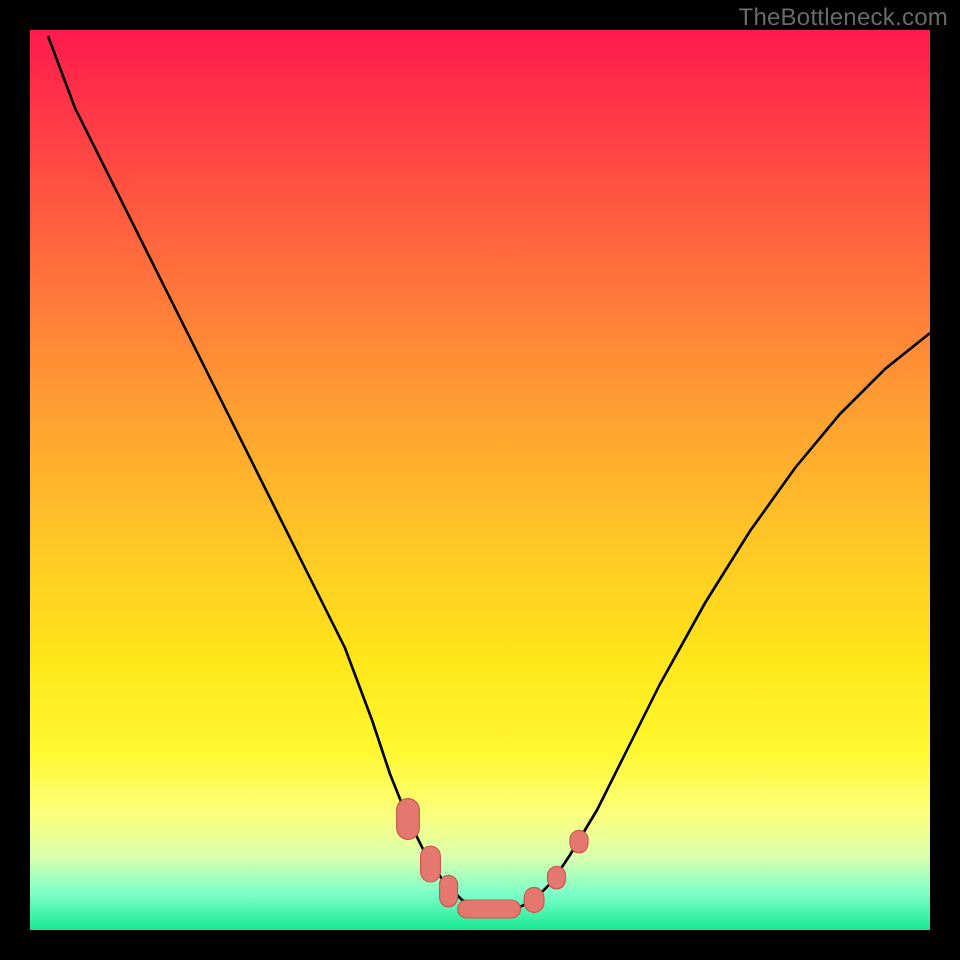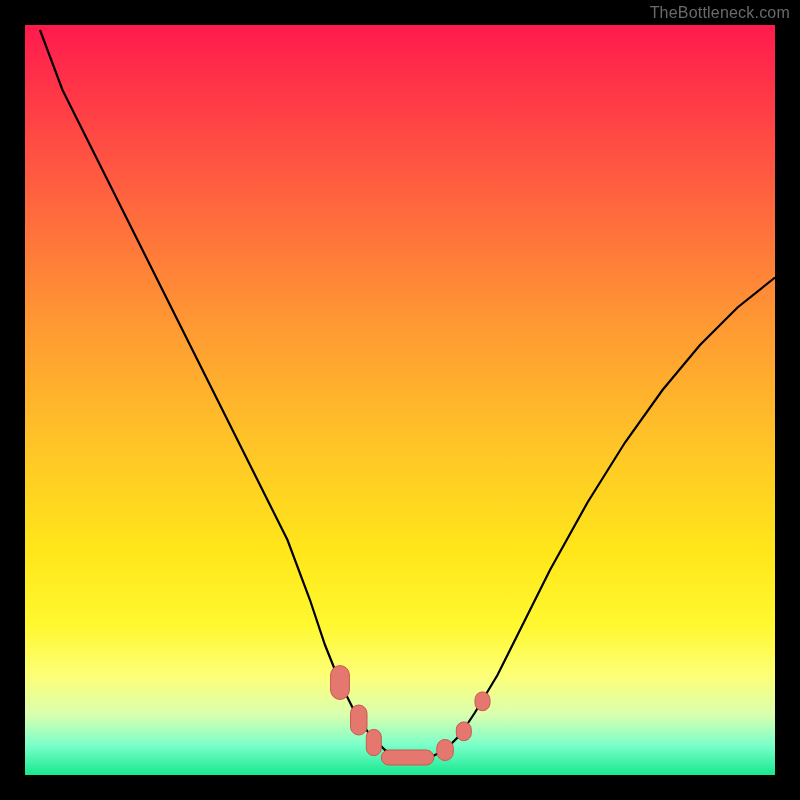--- a/index.html
+++ b/index.html
@@ -29,21 +29,21 @@
       #d8ffb0 92%,
       #7bffc9 96%,
       #17e890 100%
     );
   }
   .watermark {
     position: absolute;
     top: 4px;
     right: 10px;
     color: #6a6a6a;
-    font-size: 16px;
+    font-size: 20px;
     font-weight: 500;
     letter-spacing: 0.2px;
     user-select: none;
     margin-left: 42px;
   }
   svg.curve {
     position: absolute;
     left: 0;
     top: 0;
     width: 750px;

